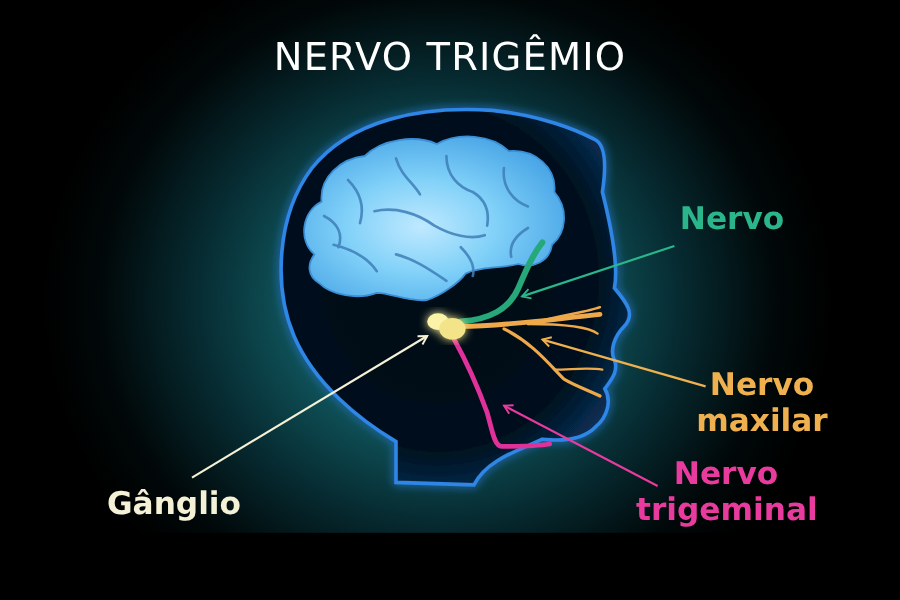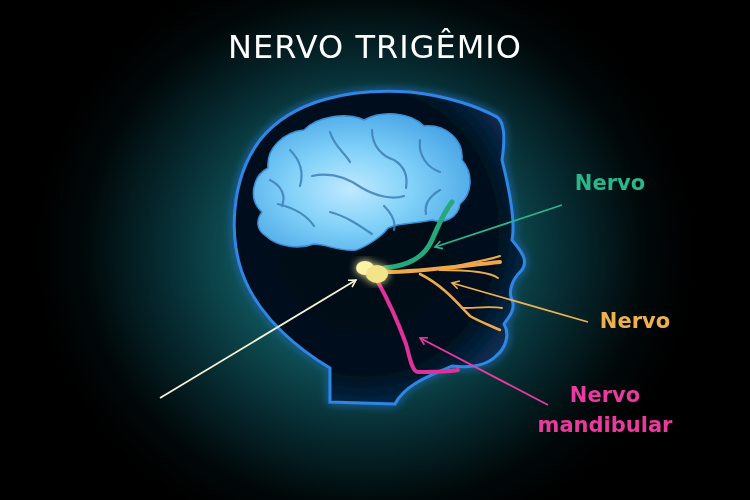--- a/index.html
+++ b/index.html
@@ -2,34 +2,34 @@
 <html><head>
 <meta charset="utf-8">
 <style>
   html, body { margin: 0; padding: 0; }
   body {
     width: 750px; height: 500px; overflow: hidden;
     background: #000;
     font-family: "Liberation Sans", "DejaVu Sans", sans-serif;
   }
   .stage {
-    position: relative; width: 750px; height: 500px; overflow: hidden;
+    position: relative; width: 750px; height: 444px; overflow: hidden;
     background: radial-gradient(ellipse 330px 300px at 365px 250px, #1d7f86 0%, #0f5158 38%, #062a30 62%, #010809 85%, #000 100%);
   }
   .title {
     position: absolute; left: 0; right: 0; top: 28px;
     text-align: center; color: #ffffff;
     font-family: "DejaVu Sans", sans-serif;
     font-size: 32px; letter-spacing: 1px; font-weight: normal;
   }
   svg.art { position: absolute; left: 0; top: 0; }
   .label {
     position: absolute; text-align: center;
     font-family: "DejaVu Sans", sans-serif; font-weight: bold;
-    font-size: 21px; line-height: 30px;
+    font-size: 26px; line-height: 30px;
   }
   .l-otico { left: 560px; top: 168px; width: 100px; }
   .l-maxilar { left: 580px; top: 306px; width: 110px; }
   .l-mandib { left: 530px; top: 380px; width: 150px; }
   .l-ganglio { left: 65px; top: 405px; width: 160px; }
 </style>
 </head>
 <body>
 
 <div class="stage">
@@ -122,23 +122,25 @@
     <line x1="548" y1="405" x2="420" y2="338" stroke="#e93a9e" stroke-width="1.8" marker-end="url(#arrP)"></line>
     <line x1="160" y1="398" x2="356" y2="280" stroke="#f4f1d6" stroke-width="1.8" marker-end="url(#arrW)"></line>
   </svg>
 
   <div class="label l-otico" style="color:#2bb58a">
     <div>Nervo</div>
   </div>
 
   <div class="label l-maxilar" style="color:#efb14f">
     <div>Nervo</div>
+    <div>maxilar</div>
   </div>
 
   <div class="label l-mandib" style="color:#e93a9e">
     <div>Nervo</div>
-    <div>mandibular</div>
+    <div>trigeminal</div>
   </div>
 
   <div class="label l-ganglio" style="color:#f4f1d6">
+    <div>Gânglio</div>
   </div>
 
 </div>
 
 </body></html>

